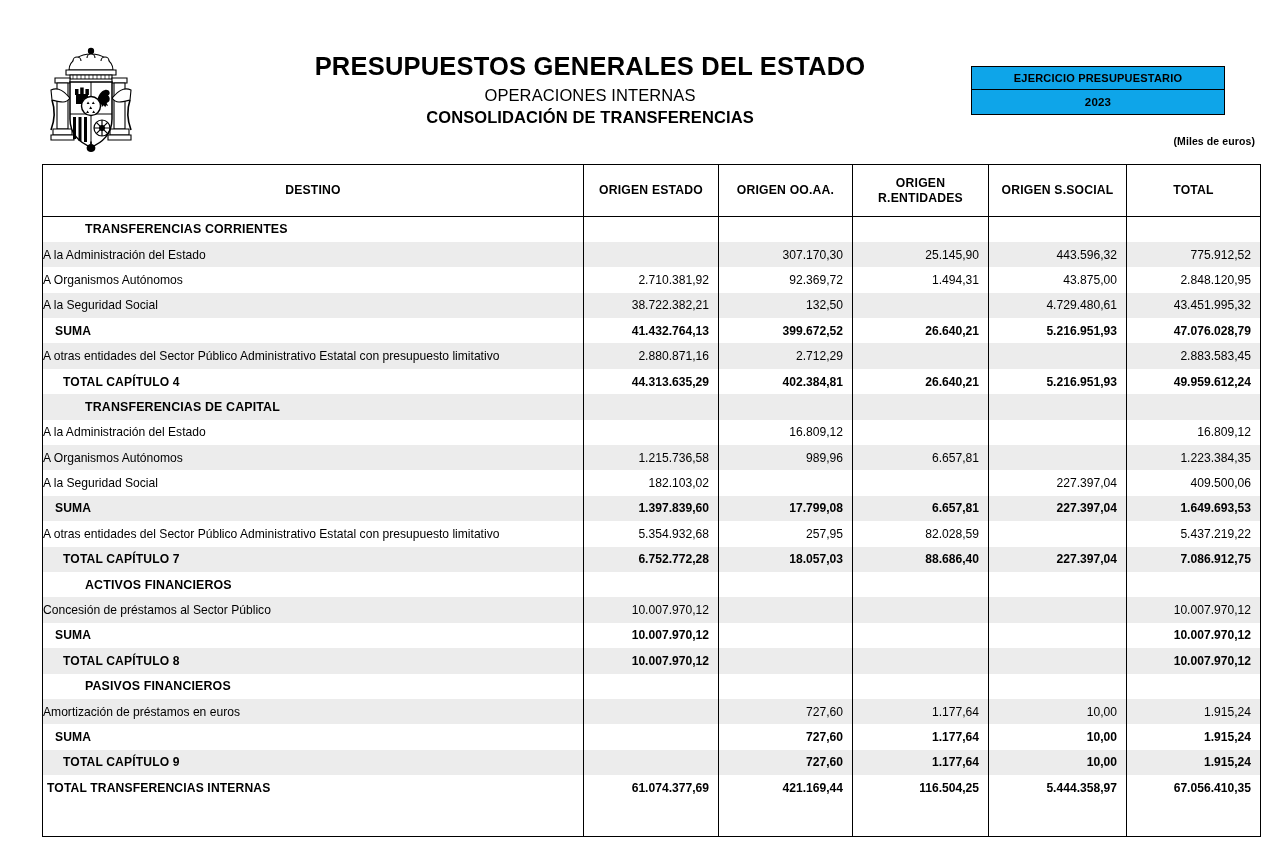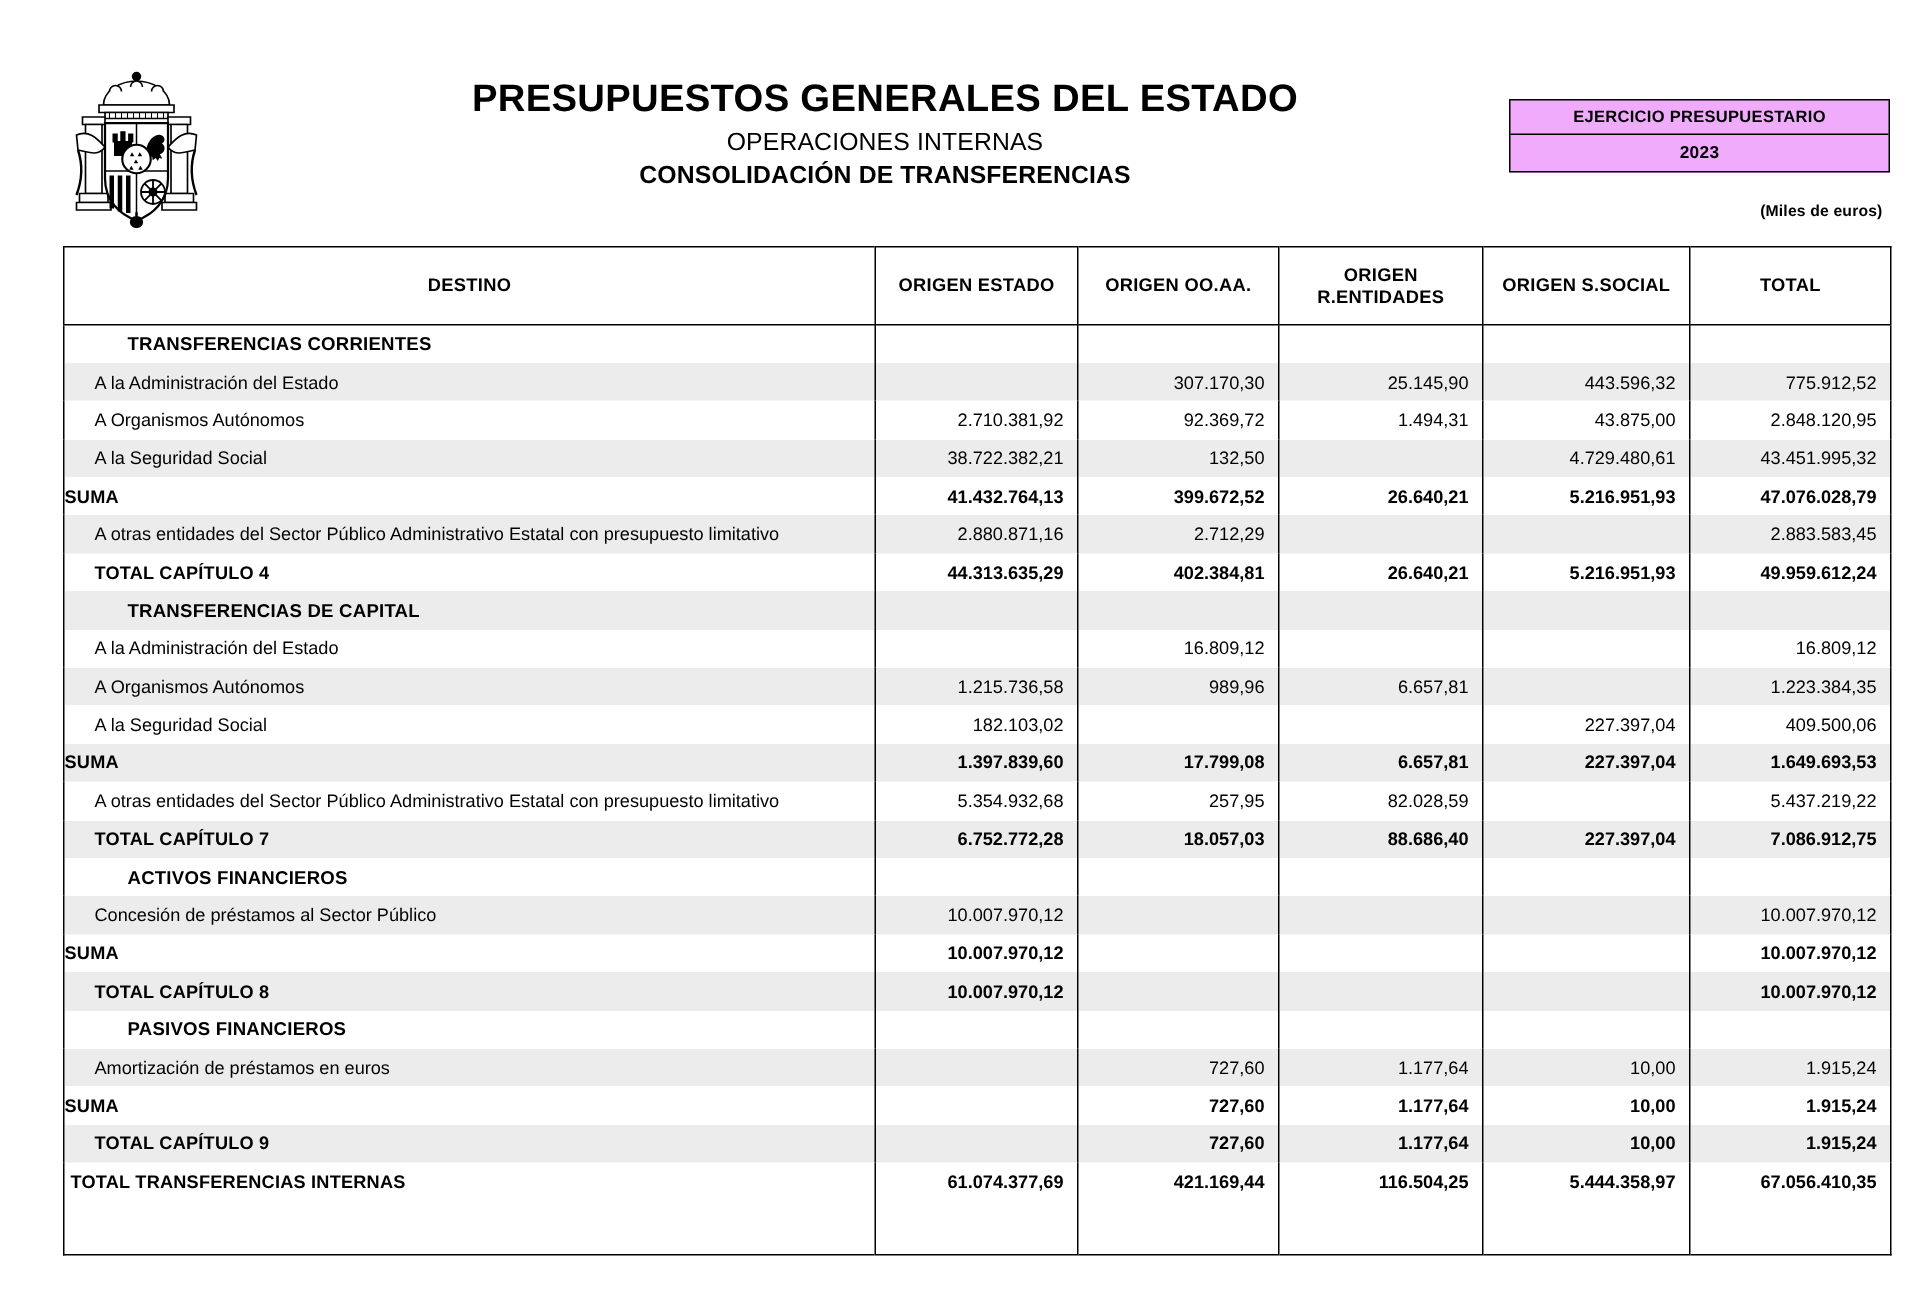--- a/index.html
+++ b/index.html
@@ -53,24 +53,24 @@
   }
   #title-sub2 {
     font-size: 16.5px;
     font-weight: bold;
     margin-top: 3px;
     letter-spacing: 0.1px;
   }
 
   #exercise-box {
     position: absolute;
-    left: 1006px; top: 66px;
+    left: 971px; top: 66px;
     width: 254px;
     border: 1.6px solid #000;
-    background: #f0abfc;
+    background: #0ea5e9;
   }
   #exercise-box .eb-row {
     text-align: center;
     font-size: 11px;
     font-weight: bold;
     letter-spacing: 0.2px;
     padding: 5px 0 5px 0;
   }
   #exercise-box .eb-row.top {
     border-bottom: 1.4px solid #000;
@@ -135,22 +135,22 @@
   tbody td.num {
     text-align: right;
   }
   tbody td.desc { text-align: left; }
 
   tbody tr.stripe td { background: #ececec; }
   tbody tr.plain  td { background: #ffffff; }
 
   
   td.lvl-section { padding-left: 42px; font-weight: bold; font-size: 12.4px; letter-spacing: 0.15px; }
-  td.lvl-item    { padding-left: 20px;  font-weight: normal; }
-  td.lvl-suma    { text-align: center; font-weight: bold; padding-left: 0; letter-spacing: 0.15px; }
+  td.lvl-item    { padding-left: 0;  font-weight: normal; }
+  td.lvl-suma    { text-align: center; font-weight: bold; padding-left: 12px; letter-spacing: 0.15px; }
   td.lvl-total   { padding-left: 20px; font-weight: bold; letter-spacing: 0.15px; }
   td.lvl-grand   { padding-left: 4px;  font-weight: bold; letter-spacing: 0.15px; }
 
   tr.bold td.num { font-weight: bold; }
 
   
   tbody td.sep-strong { border-left: 1.6px solid #000; }
   thead th.sep-strong { border-left: 1.6px solid #000; }
 
   tr.spacer td { height: 36px; border-right-color: #000; }

